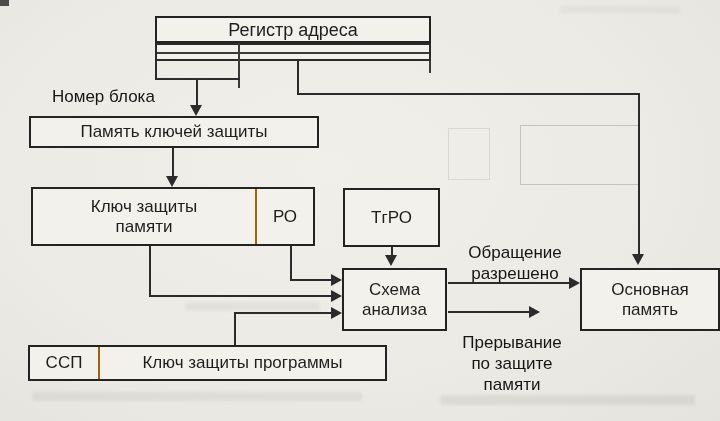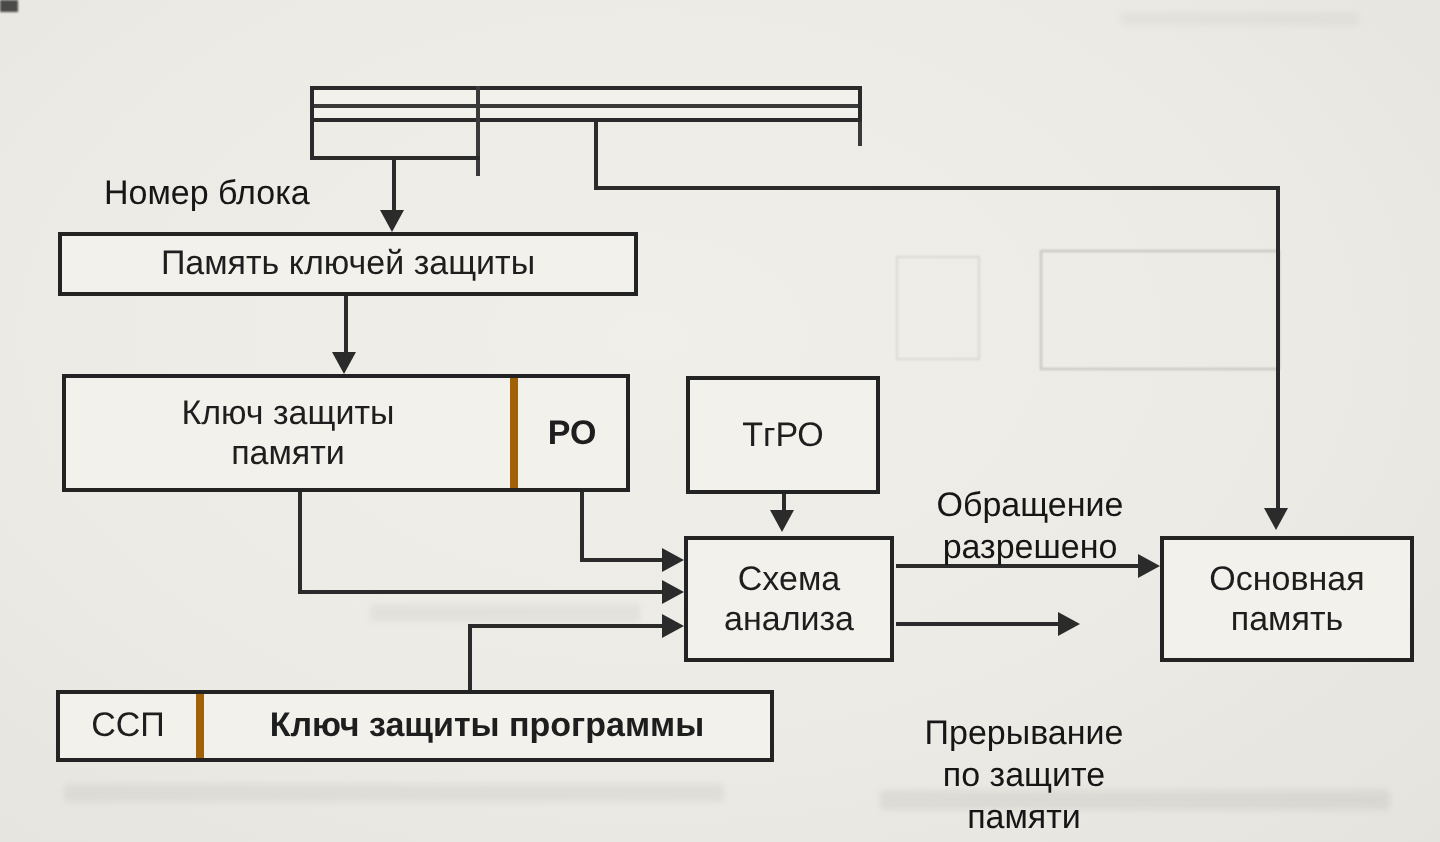--- a/index.html
+++ b/index.html
@@ -15,21 +15,21 @@
     background:radial-gradient(ellipse at 45% 40%, #f1efe9 0%, var(--paper) 60%, #e5e3de 100%);
     color:var(--ink);
   }
   .box{
     position:absolute;border:2px solid #232323;background:var(--boxfill);
     display:flex;align-items:center;justify-content:center;text-align:center;
     font-size:17px;line-height:20px;color:var(--ink);box-sizing:border-box;
   }
   .cellwrap{display:flex;width:100%;height:100%;align-items:stretch;}
   .cell{display:flex;align-items:center;justify-content:center;flex:1;}
-  .cell.div{border-left:4px solid #a16207;font-weight:bold;}
+  .cell.div{border-left:2px solid #a16207;}
   .vline,.hline{position:absolute;background:var(--line);}
   .vline{width:2px;}
   .hline{height:2px;}
   .thin{background:#3a3a3a;}
   .ah-r{position:absolute;width:0;height:0;border-top:6px solid transparent;
         border-bottom:6px solid transparent;border-left:11px solid var(--line);}
   .ah-d{position:absolute;width:0;height:0;border-left:6px solid transparent;
         border-right:6px solid transparent;border-top:11px solid var(--line);}
   .lbl{position:absolute;font-size:17px;line-height:21px;color:#161616;}
   .center{text-align:center;}
@@ -45,20 +45,23 @@
 <div id="stage">
 
   <div class="cornermark"></div>
   <div class="smudge" style="left:560px;top:6px;width:120px;height:7px;opacity:.08;"></div>
   <div class="ghostbox" style="left:520px;top:125px;width:118px;height:58px;"></div>
   <div class="ghostbox" style="left:448px;top:128px;width:40px;height:50px;opacity:.5;"></div>
   <div class="smudge" style="left:185px;top:302px;width:135px;height:9px;opacity:.10;"></div>
   <div class="smudge" style="left:32px;top:392px;width:330px;height:9px;opacity:.12;"></div>
   <div class="smudge" style="left:440px;top:395px;width:255px;height:10px;opacity:.14;"></div>
 
+  <div class="box" style="left:155px;top:16px;width:276px;height:27px;font-size:18px;">
+    <span>Регистр адреса</span>
+  </div>
 
   <div class="strip" style="left:155px;top:43px;width:276px;height:18px;"></div>
   <div class="hline thin" style="left:157px;top:52px;width:272px;"></div>
   <div class="vline thin" style="left:238px;top:43px;height:45px;"></div>
   <div class="vline thin" style="left:429px;top:61px;height:12px;"></div>
 
   <div class="vline" style="left:155px;top:61px;height:19px;"></div>
   <div class="hline" style="left:155px;top:78px;width:85px;"></div>
   <div class="vline" style="left:196px;top:79px;height:29px;"></div>
   <div class="ah-d" style="left:190px;top:105px;"></div>
@@ -89,21 +92,21 @@
   <div class="box" style="left:343px;top:188px;width:97px;height:59px;">
     <span>ТгРО</span>
   </div>
   <div class="vline" style="left:391px;top:247px;height:10px;"></div>
   <div class="ah-d" style="left:385px;top:255px;"></div>
 
   <div class="box" style="left:342px;top:268px;width:105px;height:63px;justify-content:center;">
     <span class="narrow" style="width:80px;">Схема анализа</span>
   </div>
 
-  <div class="box" style="left:580px;top:268px;width:127px;height:63px;">
+  <div class="box" style="left:580px;top:268px;width:140px;height:63px;">
     <span class="narrow" style="width:100px;">Основная память</span>
   </div>
 
   <div class="box" style="left:28px;top:345px;width:359px;height:36px;padding:0;">
     <div class="cellwrap">
       <div class="cell" style="flex:0 0 68px;align-items:center;">
         <span>ССП</span>
       </div>
       <div class="cell div">
         <span>Ключ защиты программы</span>
@@ -122,15 +125,15 @@
   <div class="vline" style="left:234px;top:313px;height:32px;"></div>
   <div class="hline" style="left:234px;top:312px;width:98px;"></div>
   <div class="ah-r" style="left:331px;top:307px;"></div>
 
   <div class="hline" style="left:448px;top:282px;width:122px;"></div>
   <div class="ah-r" style="left:569px;top:277px;"></div>
   <div class="lbl center" style="left:450px;top:242px;width:130px;text-align:center;">Обращение разрешено</div>
 
   <div class="hline" style="left:448px;top:311px;width:82px;"></div>
   <div class="ah-r" style="left:529px;top:306px;"></div>
-  <div class="lbl center" style="left:456px;top:332px;width:112px;margin-top:24px;">Прерывание по защите памяти</div>
+  <div class="lbl center" style="left:456px;top:332px;width:112px;">Прерывание по защите памяти</div>
 
 </div>
 
 </body></html>

